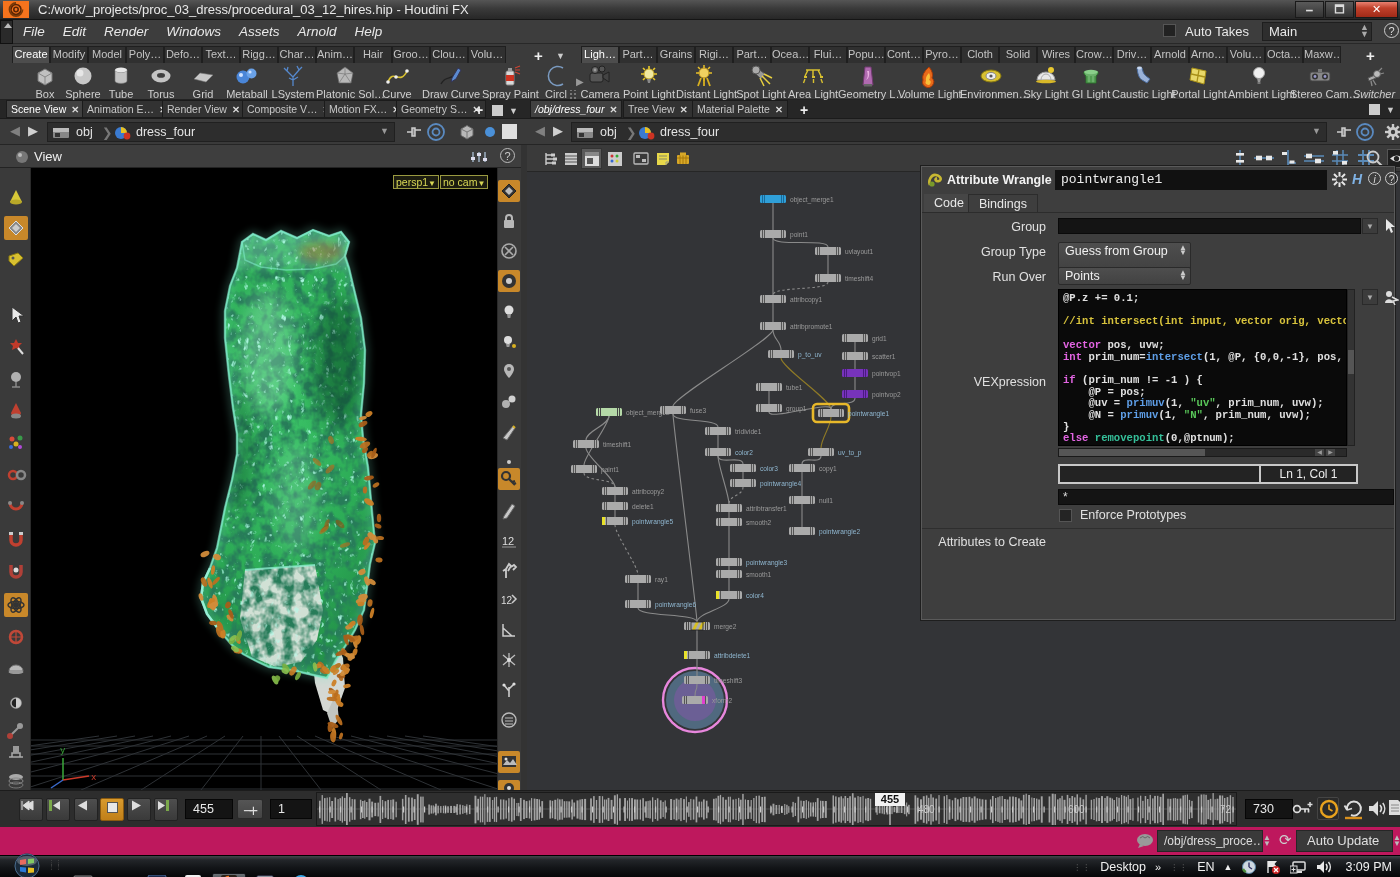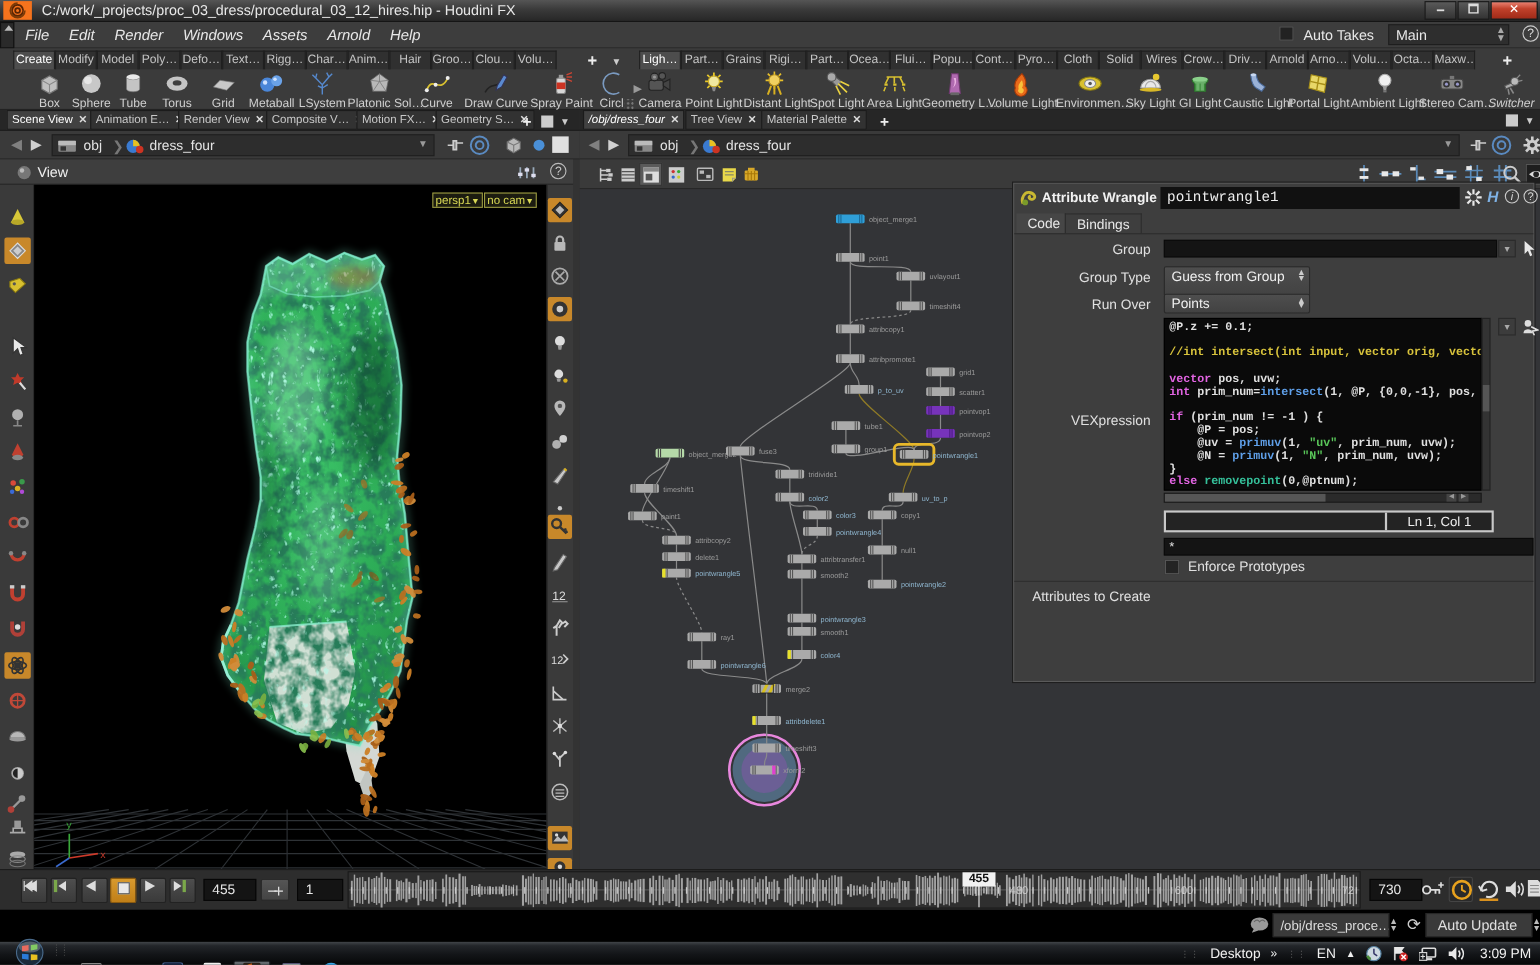--- a/index.html
+++ b/index.html
@@ -88,21 +88,21 @@
   #lnbox .r { position:absolute; right:0; top:0; width:97px; height:16px; border-left:2px solid #c8c8c8; color:#eee; font-size:12px; text-align:center; line-height:16px; }
 
   
   #timeline { position:absolute; left:0; top:790px; width:1400px; height:37px; background:#2d2d2d; border-top:1px solid #1c1c1c; }
   .tbtn { position:absolute; top:7px; width:24px; height:23px; background:linear-gradient(#4e4e4e,#3a3a3a); border:1px solid #222; border-radius:2px; color:#ddd; text-align:center; }
   .tfield { position:absolute; background:#141414; border:1px solid #060606; color:#e8e8e8; font-size:12.5px; padding:2px 7px; }
   #wavetrack { position:absolute; left:316px; top:1px; width:921px; height:34px; background:#2f2f2f; border:1px solid #1a1a1a; }
   #fmarker { position:absolute; left:558px; top:0px; width:30px; height:13px; background:#f2f2f2; color:#111; font-size:11px; font-weight:bold; text-align:center; line-height:13px; }
 
   
-  #status { position:absolute; left:0; top:827px; width:1400px; height:44px; background:#000000; }
+  #status { position:absolute; left:0; top:827px; width:1400px; height:44px; background:#be185d; }
   #nodepath { position:absolute; left:1157px; top:3px; width:106px; height:22px; background:#3a3a3a; border:1px solid #262626; color:#ddd; font-size:12px; padding:3px 0 0 6px; white-space:nowrap; overflow:hidden; }
   #autoupd { position:absolute; left:1296px; top:3px; width:97px; height:22px; background:#3a3a3a; border:1px solid #262626; color:#e0e0e0; font-size:13px; padding:2px 10px; }
 
   
   #taskbar { position:absolute; left:0; top:855px; width:1400px; height:22px;
     background:linear-gradient(#43474b 0%, #23262a 18%, #131518 55%, #060708 100%); border-top:1px solid #000; }
   .tbicon { position:absolute; top:17px; width:34px; height:20px; display:flex; align-items:center; justify-content:center; }
   .tbicon.on { background:linear-gradient(#6a7075,#3a3f44 50%,#24282c); border:1px solid #14161a; border-radius:2px; }
   #tbright { position:absolute; right:8px; top:0; height:22px; color:#f0f0f0; font-size:12.5px; display:flex; align-items:center; gap:9px; }
 </style>

